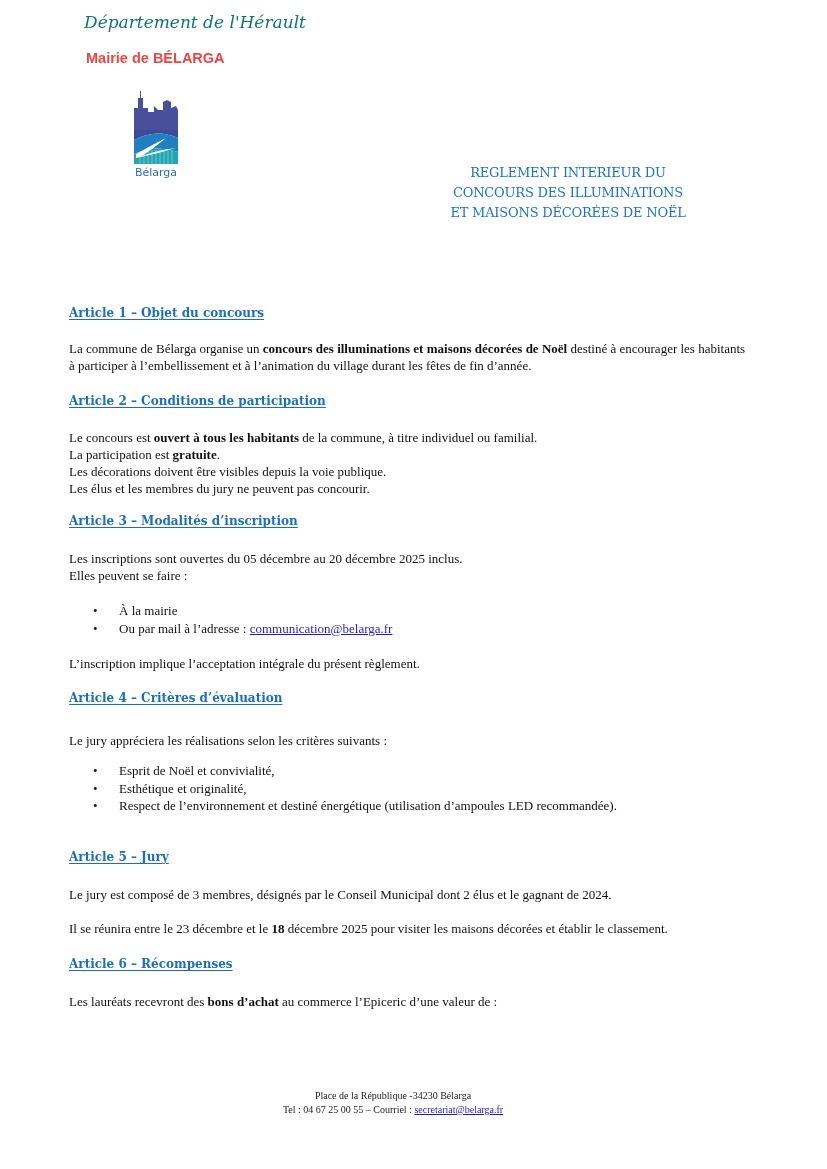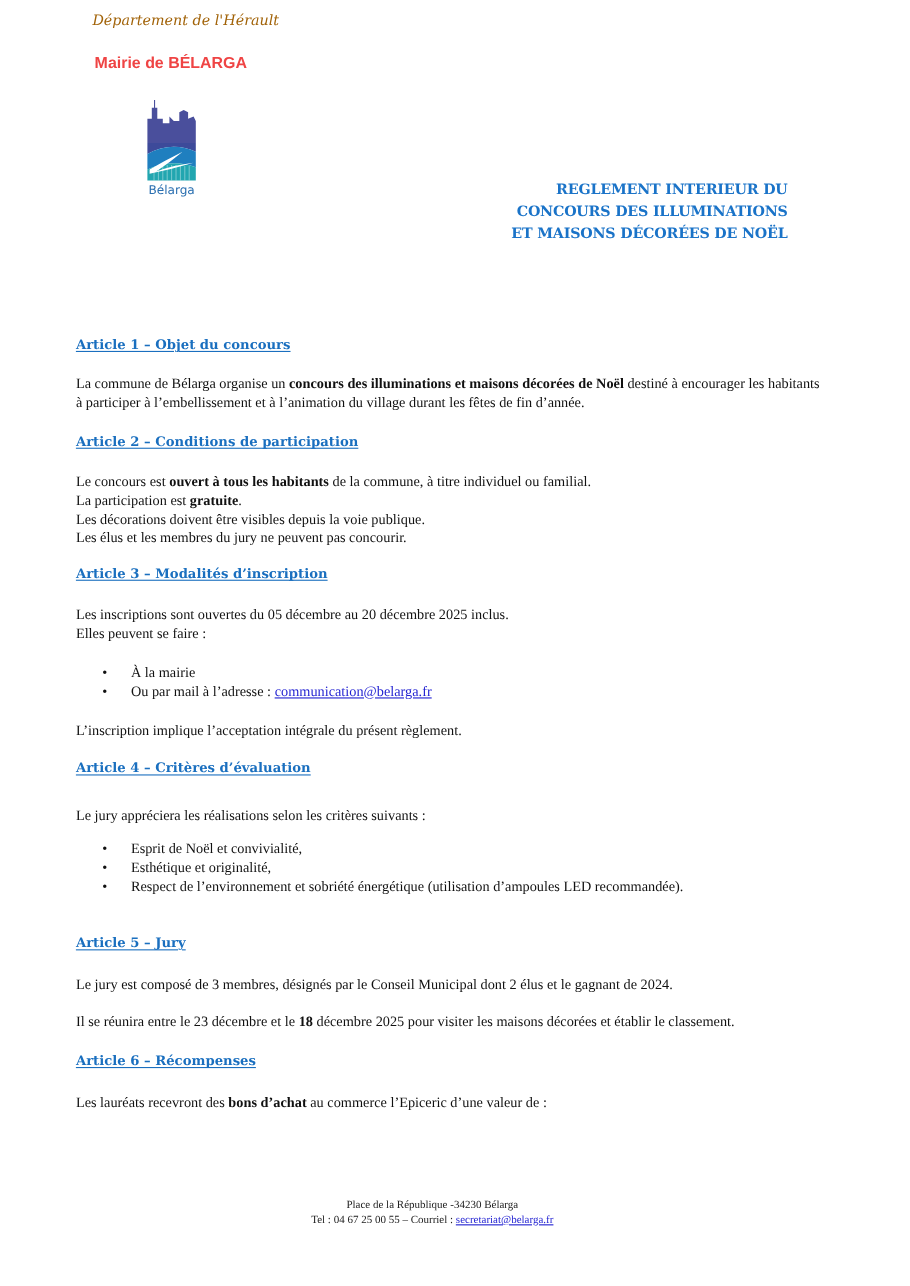--- a/index.html
+++ b/index.html
@@ -1,23 +1,23 @@
 <!DOCTYPE html>
 <html><head>
 <meta charset="utf-8">
 <style>
   html, body { margin: 0; padding: 0; background: #ffffff; }
   body { width: 827px; height: 1169px; position: relative; overflow: hidden;
          font-family: "Liberation Serif", serif; color: #111; }
   .abs { position: absolute; }
-  .dept { left: 84px; top: 12px; font-family: "DejaVu Serif", serif; font-style: italic; font-size: 13px; color: #a16207; }
+  .dept { left: 84px; top: 12px; font-family: "DejaVu Serif", serif; font-style: italic; font-size: 17px; color: #0f766e; }
   .mairie { left: 86px; top: 50px; font-family: "Liberation Sans", sans-serif; font-weight: bold; font-size: 14.5px; color: #ef4444; }
   .logo { left: 130px; top: 88px; width: 52px; height: 96px; }
-  .title { left: 420px; top: 163px; width: 296px; text-align: right; font-family: "DejaVu Serif", serif;
-           font-weight: bold; color: #1a73c8; font-size: 13px; line-height: 20px; letter-spacing: -0.2px; }
+  .title { left: 420px; top: 163px; width: 296px; text-align: center; font-family: "DejaVu Serif", serif;
+           font-weight: normal; color: #1a73c8; font-size: 13px; line-height: 20px; letter-spacing: -0.2px; }
   .article-h { position: absolute; left: 69px; font-family: "DejaVu Serif", serif; font-weight: bold;
                color: #1a6fbf; font-size: 12px; text-decoration: underline; text-underline-offset: 2px; }
   .para { position: absolute; left: 69px; font-size: 13px; line-height: 17px; color: #111; width: 680px; }
   .para b { font-weight: bold; }
   .bullets { position: absolute; left: 93px; font-size: 13px; line-height: 17.5px; margin: 0; padding: 0; list-style: none; }
   .bullets li { position: relative; padding-left: 26px; }
   .bullets li::before { content: "•"; position: absolute; left: 0; top: 0; }
   a.mail { color: #1f1fd1; text-decoration: underline; }
   .footer { left: 200px; width: 386px; top: 1089px; text-align: center; font-size: 10px; line-height: 14px; color: #222; }
 </style>
@@ -82,21 +82,21 @@
   <li>À la mairie</li>
   <li><span>Ou par mail à l’adresse : </span><a class="mail" href="#">communication@belarga.fr</a></li>
 </ul>
 <div class="para" style="top:655px;">L’inscription implique l’acceptation intégrale du présent règlement.</div>
 
 <div class="article-h" style="top:691px;">Article 4 – Critères d’évaluation</div>
 <div class="para" style="top:732px;">Le jury appréciera les réalisations selon les critères suivants :</div>
 <ul class="bullets" style="top:762px;">
   <li>Esprit de Noël et convivialité,</li>
   <li>Esthétique et originalité,</li>
-  <li>Respect de l’environnement et sobriété énergétique (utilisation d’ampoules LED recommandée).</li>
+  <li>Respect de l’environnement et destiné énergétique (utilisation d’ampoules LED recommandée).</li>
 </ul>
 
 <div class="article-h" style="top:850px;">Article 5 – Jury</div>
 <div class="para" style="top:886px;">Le jury est composé de 3 membres, désignés par le Conseil Municipal dont 2 élus et le gagnant de 2024.</div>
 <div class="para" style="top:920px;">
   <span>Il se réunira entre le 23 décembre et le </span><b>18</b><span> décembre 2025 pour visiter les maisons décorées et établir le classement.</span>
 </div>
 
 <div class="article-h" style="top:957px;">Article 6 – Récompenses</div>
 <div class="para" style="top:993px;">

